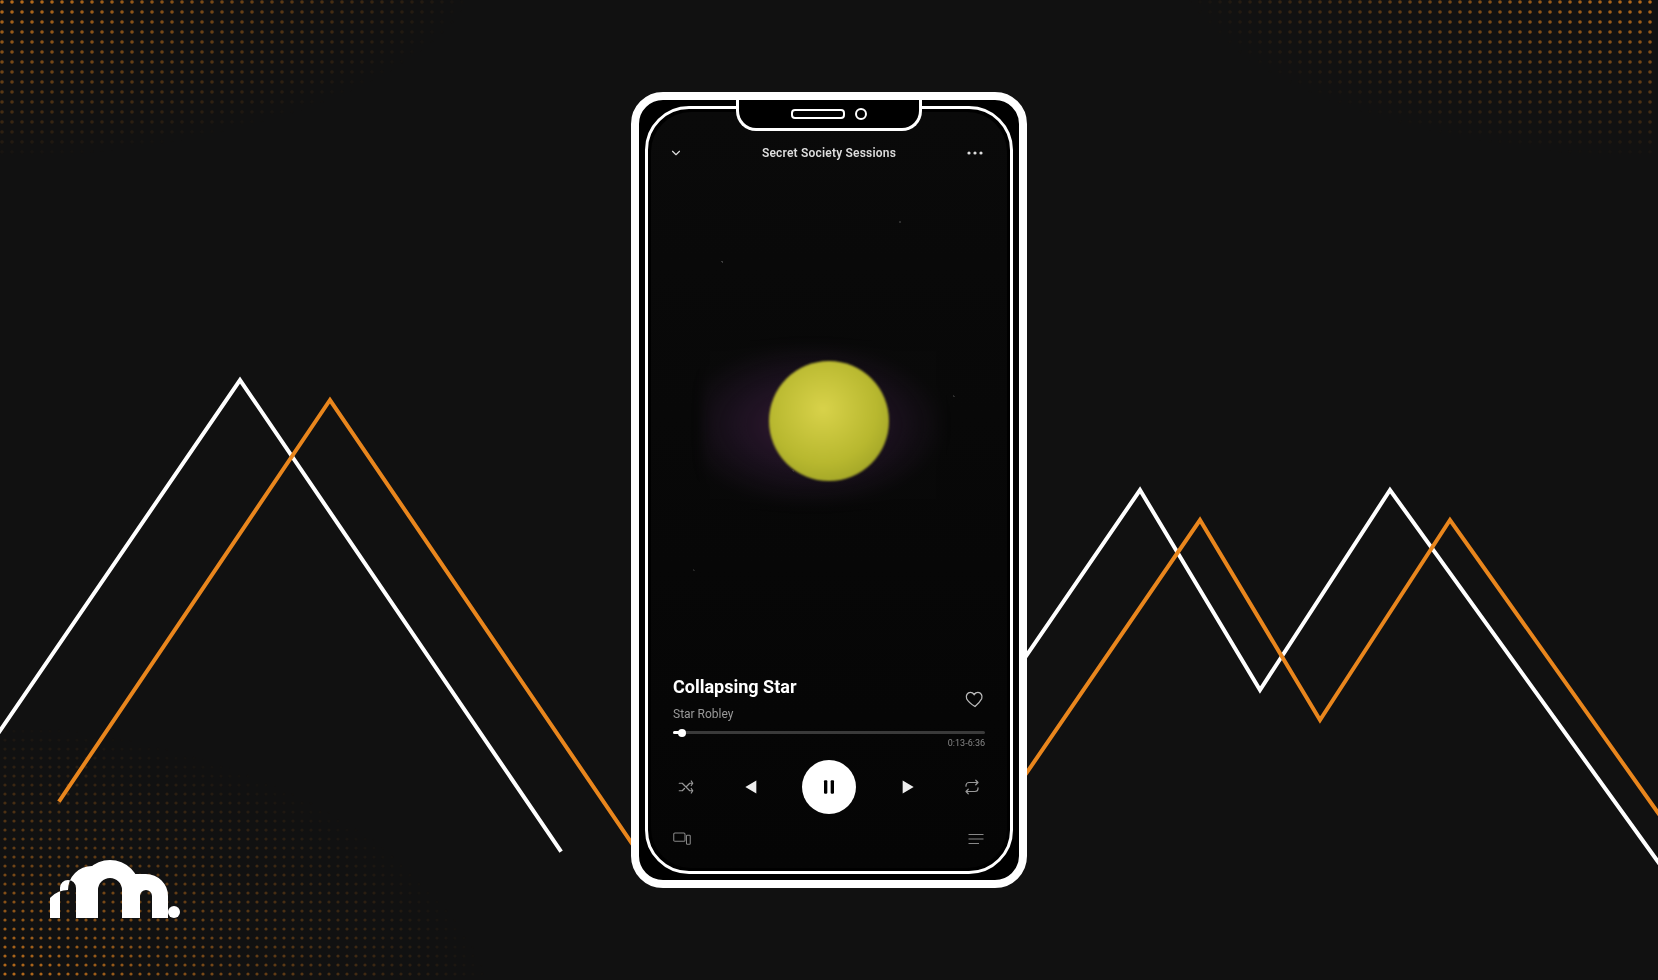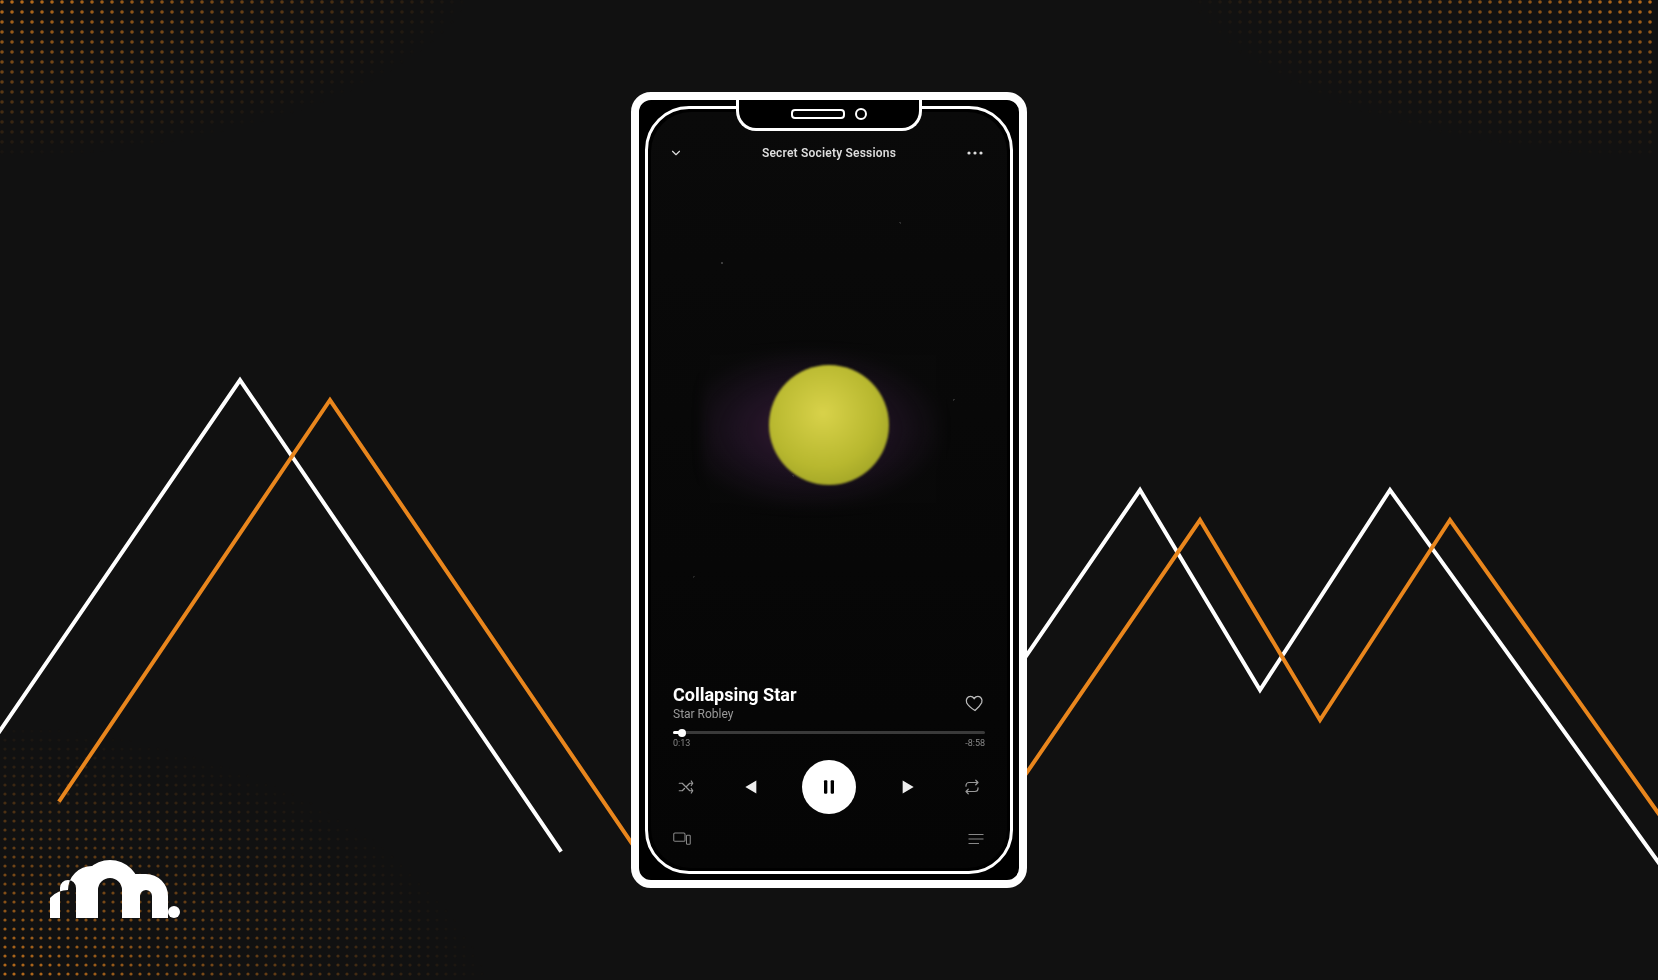--- a/index.html
+++ b/index.html
@@ -38,21 +38,21 @@
 
   
   .phone-frame {
     position: absolute;
     left: 50%;
     top: 50%;
     transform: translate(-50%, -50%);
     width: 380px;
     height: 780px;
     border: 8px solid #fff;
-    border-radius: 20px;
+    border-radius: 32px;
     z-index: 5;
     background: #000;
     box-shadow: 0 0 0 2px #000 inset;
   }
   .phone-inner-ring {
     position: absolute;
     inset: 6px;
     border: 3px solid #fff;
     border-radius: 44px;
     pointer-events: none;
@@ -144,37 +144,37 @@
     position:relative;
     z-index:2;
   }
 
   .trackinfo {
     padding: 6px 22px 0 22px;
     display:flex;
     align-items:center;
     justify-content:space-between;
   }
-  .trackinfo .t { display:flex; flex-direction:column; gap:2px; }
+  .trackinfo .t { display:flex; flex-direction:column; gap:10px; }
   .song { font-size:18px; font-weight:700; color:#fff; }
   .artist { font-size:12px; color:#9a9a9a; }
   .heart { color:#aaa; }
 
   .progress-wrap { padding: 10px 22px 0 22px; }
   .progress {
     position:relative; height:3px; background:#3a3a3a; border-radius:2px;
   }
   .progress .fill {
     position:absolute; left:0; top:0; bottom:0; width:5%; background:#fff; border-radius:2px;
   }
   .progress .knob {
     position:absolute; left:5%; top:50%; transform:translate(-50%,-50%);
     width:8px; height:8px; background:#fff; border-radius:50%;
   }
-  .times { display:flex; justify-content:space-between; font-size:9px; color:#888; margin-top:4px; }
+  .times { display:flex; justify-content:flex-end; font-size:9px; color:#888; margin-top:4px; }
 
   .controls {
     display:flex; align-items:center; justify-content:space-between;
     padding: 12px 26px 0 26px;
   }
   .ctrl { color:#bbb; display:flex; align-items:center; justify-content:center; }
   .play {
     width:54px; height:54px; border-radius:50%; background:#fff; color:#000;
     display:flex; align-items:center; justify-content:center;
   }
@@ -307,21 +307,21 @@
       </div>
     </div>
 
     <div class="progress-wrap">
       <div class="progress">
         <div class="fill" id="progress-fill" style="width: 3%;"></div>
         <div class="knob" id="progress-knob" style="left: 3%;"></div>
       </div>
       <div class="times">
         <span>0:13</span>
-        <span>-8:58</span>
+        <span>-6:36</span>
       </div>
     </div>
 
     <div class="controls">
       <div class="ctrl">
         <svg width="18" height="18" viewBox="0 0 24 24">
             <path d="M3 7h4l10 10h4M3 17h4l3-3m3-3l4-4h4M19 4l2 3-2 3M19 14l2 3-2 3" stroke="#999" stroke-width="1.6" fill="none" stroke-linecap="round" stroke-linejoin="round"></path>
           </svg>
       </div>
       <div class="ctrl">

